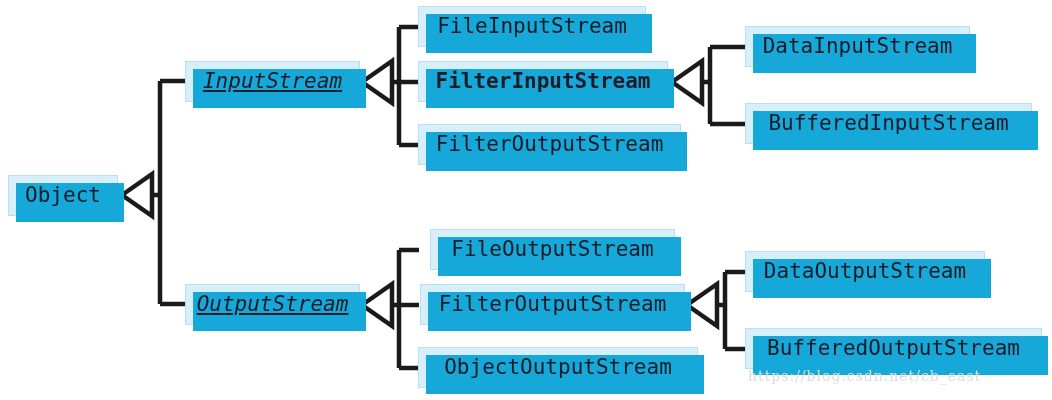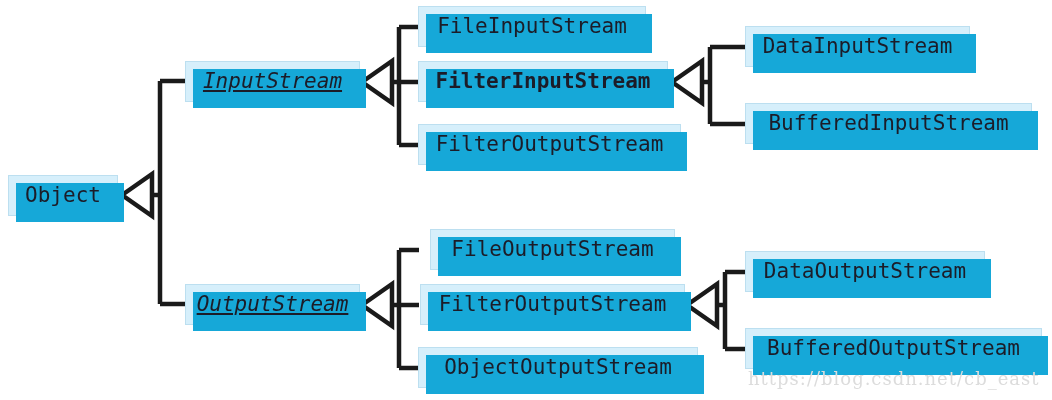--- a/index.html
+++ b/index.html
@@ -54,21 +54,21 @@
   }
   .node.abstract {
     font-style: italic;
     text-decoration: underline;
   }
   .watermark {
     position: absolute;
     left: 748px;
     top: 368px;
     font-family: "DejaVu Serif", serif;
-    font-size: 18px;
+    font-size: 14px;
     color: #dcdcdc;
     letter-spacing: 1px;
     white-space: nowrap;
     z-index: 5;
   }
 </style>
 </head>
 <body>
 
 <div id="diagram">

